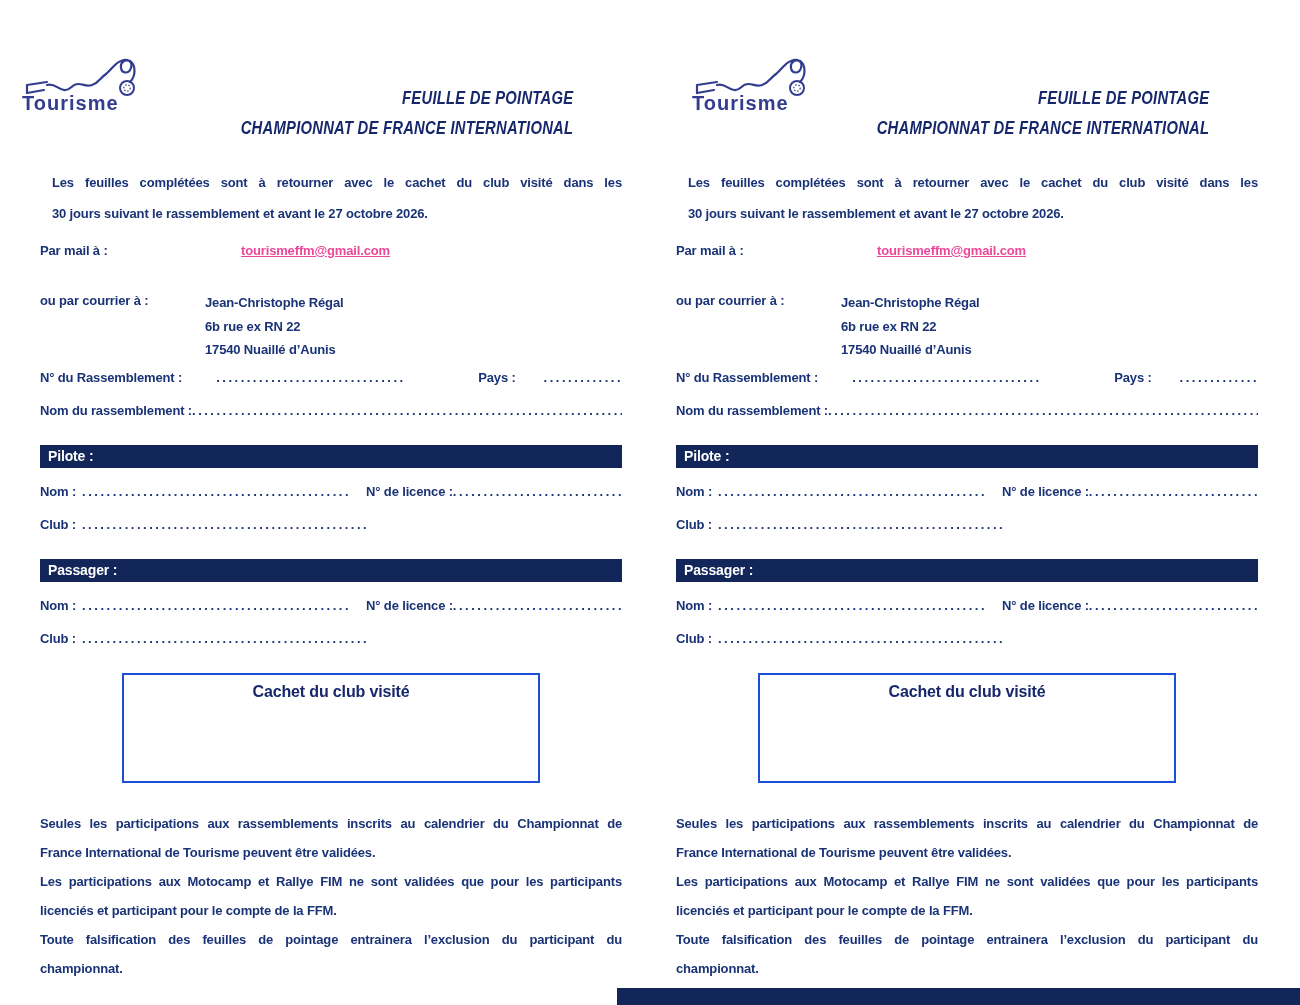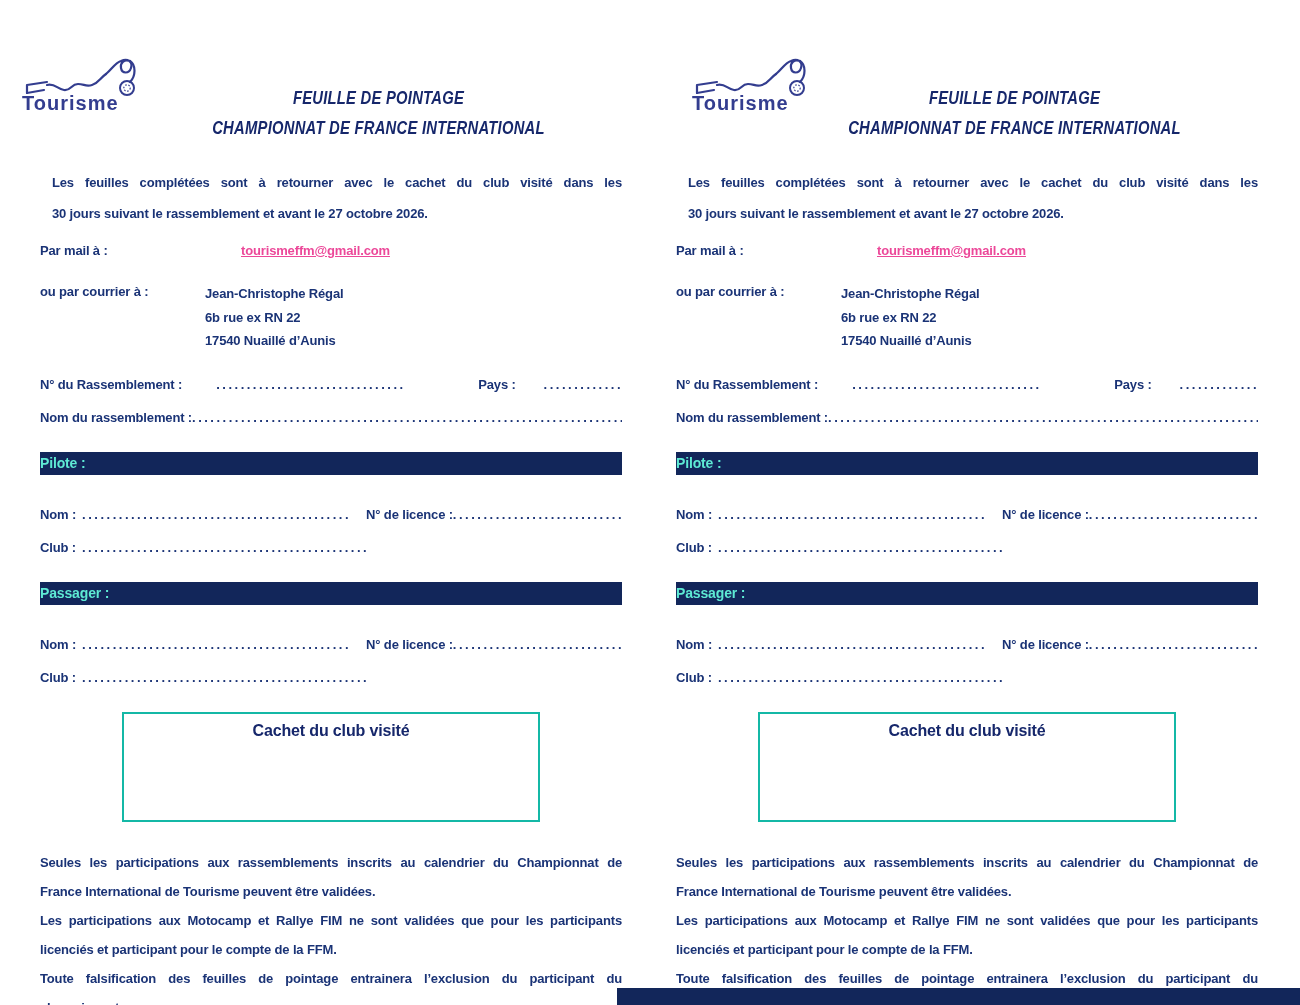--- a/index.html
+++ b/index.html
@@ -15,53 +15,53 @@
   .col-left{left:40px;}
   .col-right{left:676px;}
 
   
   .header{position:relative;height:84px;}
   .logo{position:absolute;top:0;width:124px;background:#ffffff;text-align:left;}
   .col-left .logo{left:-18px;}
   .col-right .logo{left:16px;}
   .logo svg{display:block;margin:0 auto;}
   .logo-word{margin-top:-15px;font-size:20px;font-weight:700;color:#333d8f;letter-spacing:1px;}
-  .title{position:absolute;left:95px;right:0;top:28px;text-align:center;color:#16276b;}
+  .title{position:absolute;left:95px;right:0;top:28px;text-align:right;color:#16276b;}
   .title-line{display:block;line-height:30px;font-size:18.5px;font-weight:800;font-style:italic;
     white-space:nowrap;transform:scaleX(0.8);letter-spacing:0.3px;}
 
   
   .intro{margin-top:28px;line-height:31px;margin-left:12px;}
   .jl{text-align:justify;text-align-last:justify;}
 
   
-  .contact-row{display:flex;margin-top:21px;line-height:20px;}
+  .contact-row{display:flex;margin-top:30px;line-height:20px;}
   .contact-row.first{margin-top:12px;gap:36px;}
   .c-label{flex:0 0 165px;}
   .email{color:#ec4899;font-weight:700;text-decoration:underline;}
   .addr{line-height:23.5px;}
 
   
   .field-row{display:flex;align-items:flex-end;line-height:20px;margin-top:13px;white-space:nowrap;}
-  .field-row.rass{margin-top:22px;gap:28px;}
+  .field-row.rass{margin-top:6px;gap:28px;}
   .dots{overflow:hidden;letter-spacing:2.5px;}
   .dots.grow{flex:1 1 0;min-width:0;}
   .w188{flex:0 0 188px;margin-left:6px;}
   .w272{flex:0 0 266px;margin-left:6px;}
   .w284{flex:0 0 284px;margin-left:6px;}
   .gap{flex:0 0 18px;}
   .f-label{flex:0 0 auto;}
 
   
-  .section-bar{margin-top:24px;height:23px;line-height:23px;background:#12265a;color:#5eead4;
-    font-size:14px;font-weight:700;}
-  .after-bar{margin-top:30px;}
-
-  
-  .cachet{margin:24px auto 16px auto;width:414px;height:106px;border:2px solid #14b8a6;background:#ffffff;}
+  .section-bar{margin-top:24px;height:23px;line-height:23px;background:#12265a;color:#ffffff;
+    padding-left:8px;font-size:14px;font-weight:700;}
+  .after-bar{margin-top:14px;}
+
+  
+  .cachet{margin:24px auto 16px auto;width:414px;height:106px;border:2px solid #1d4ed8;background:#ffffff;}
   .cachet-title{margin-top:8px;text-align:center;font-size:16px;font-weight:700;color:#16276b;}
 
   
   .footer{margin-top:26px;line-height:29px;}
 
   
   .bottom-bar{position:absolute;left:617px;right:0;bottom:0;height:17px;background:#12265a;}
 </style>
 </head>
 <body>

